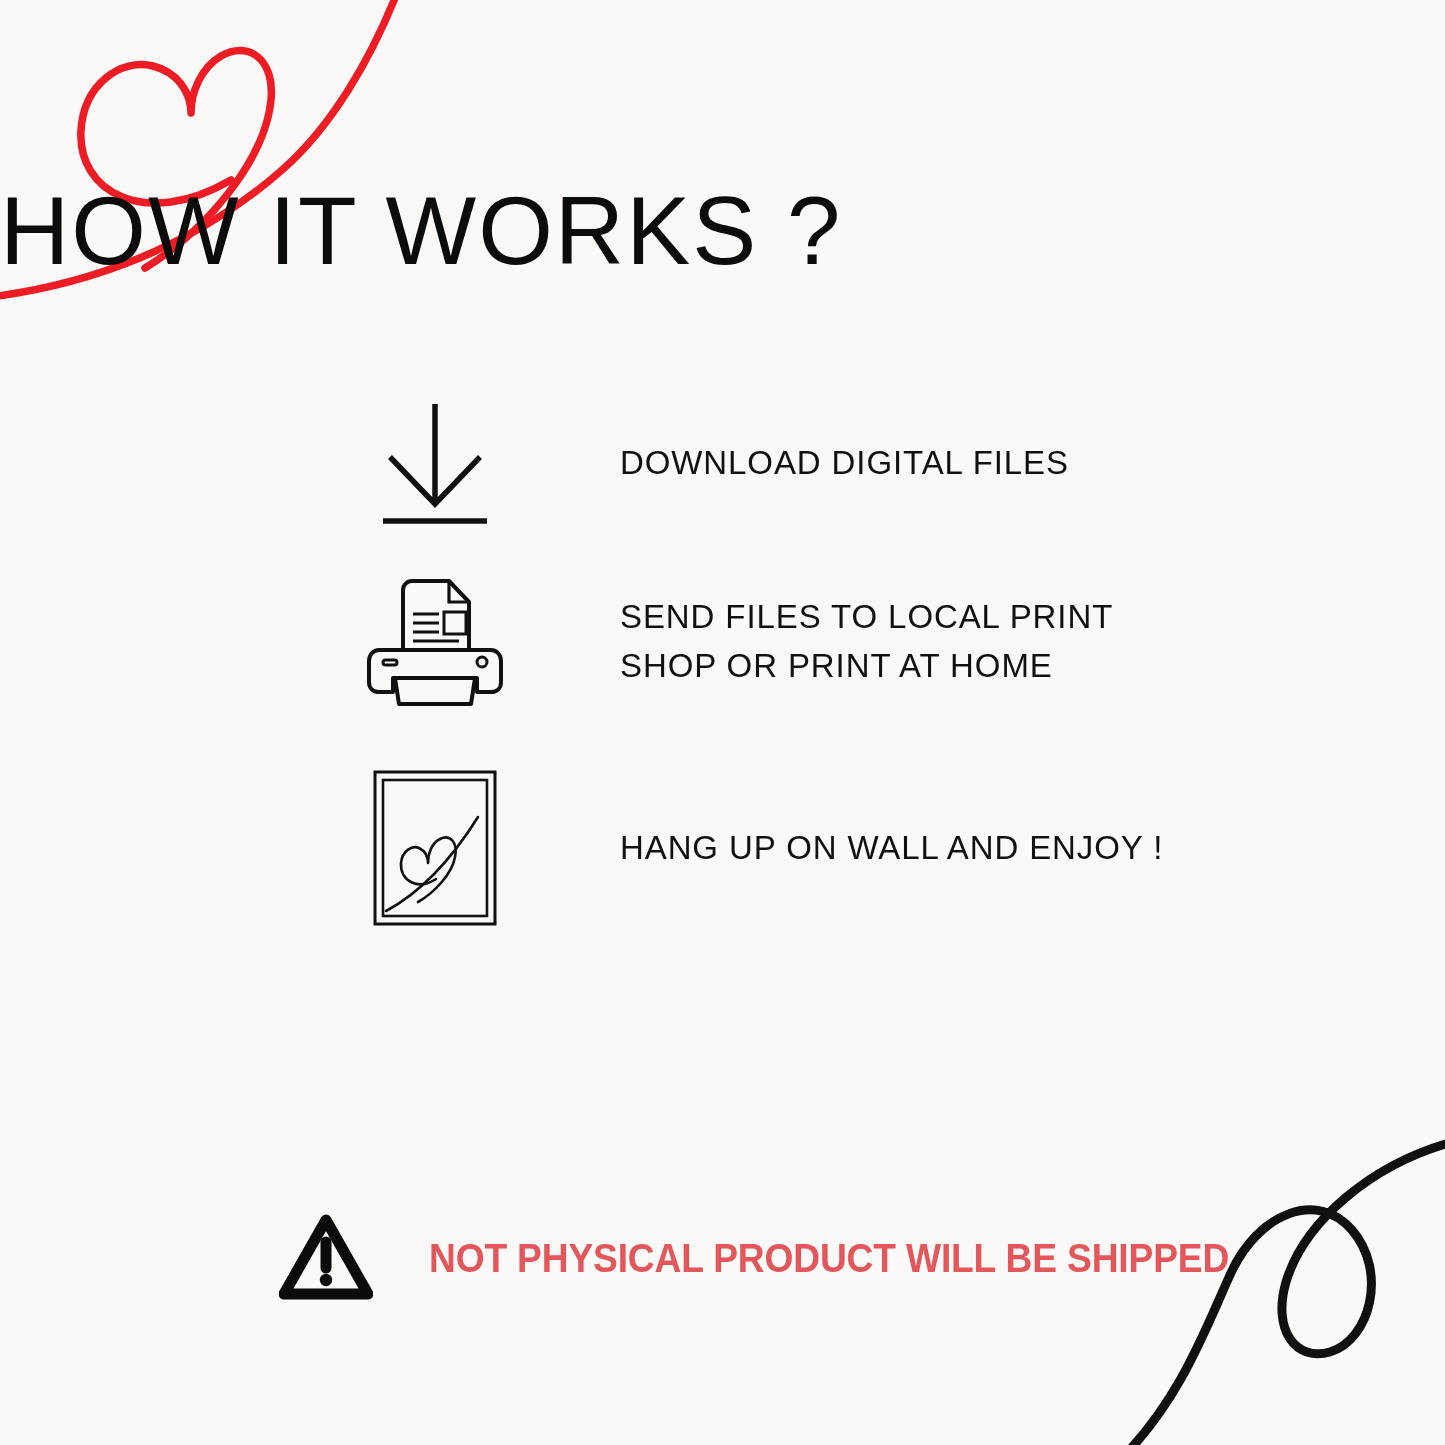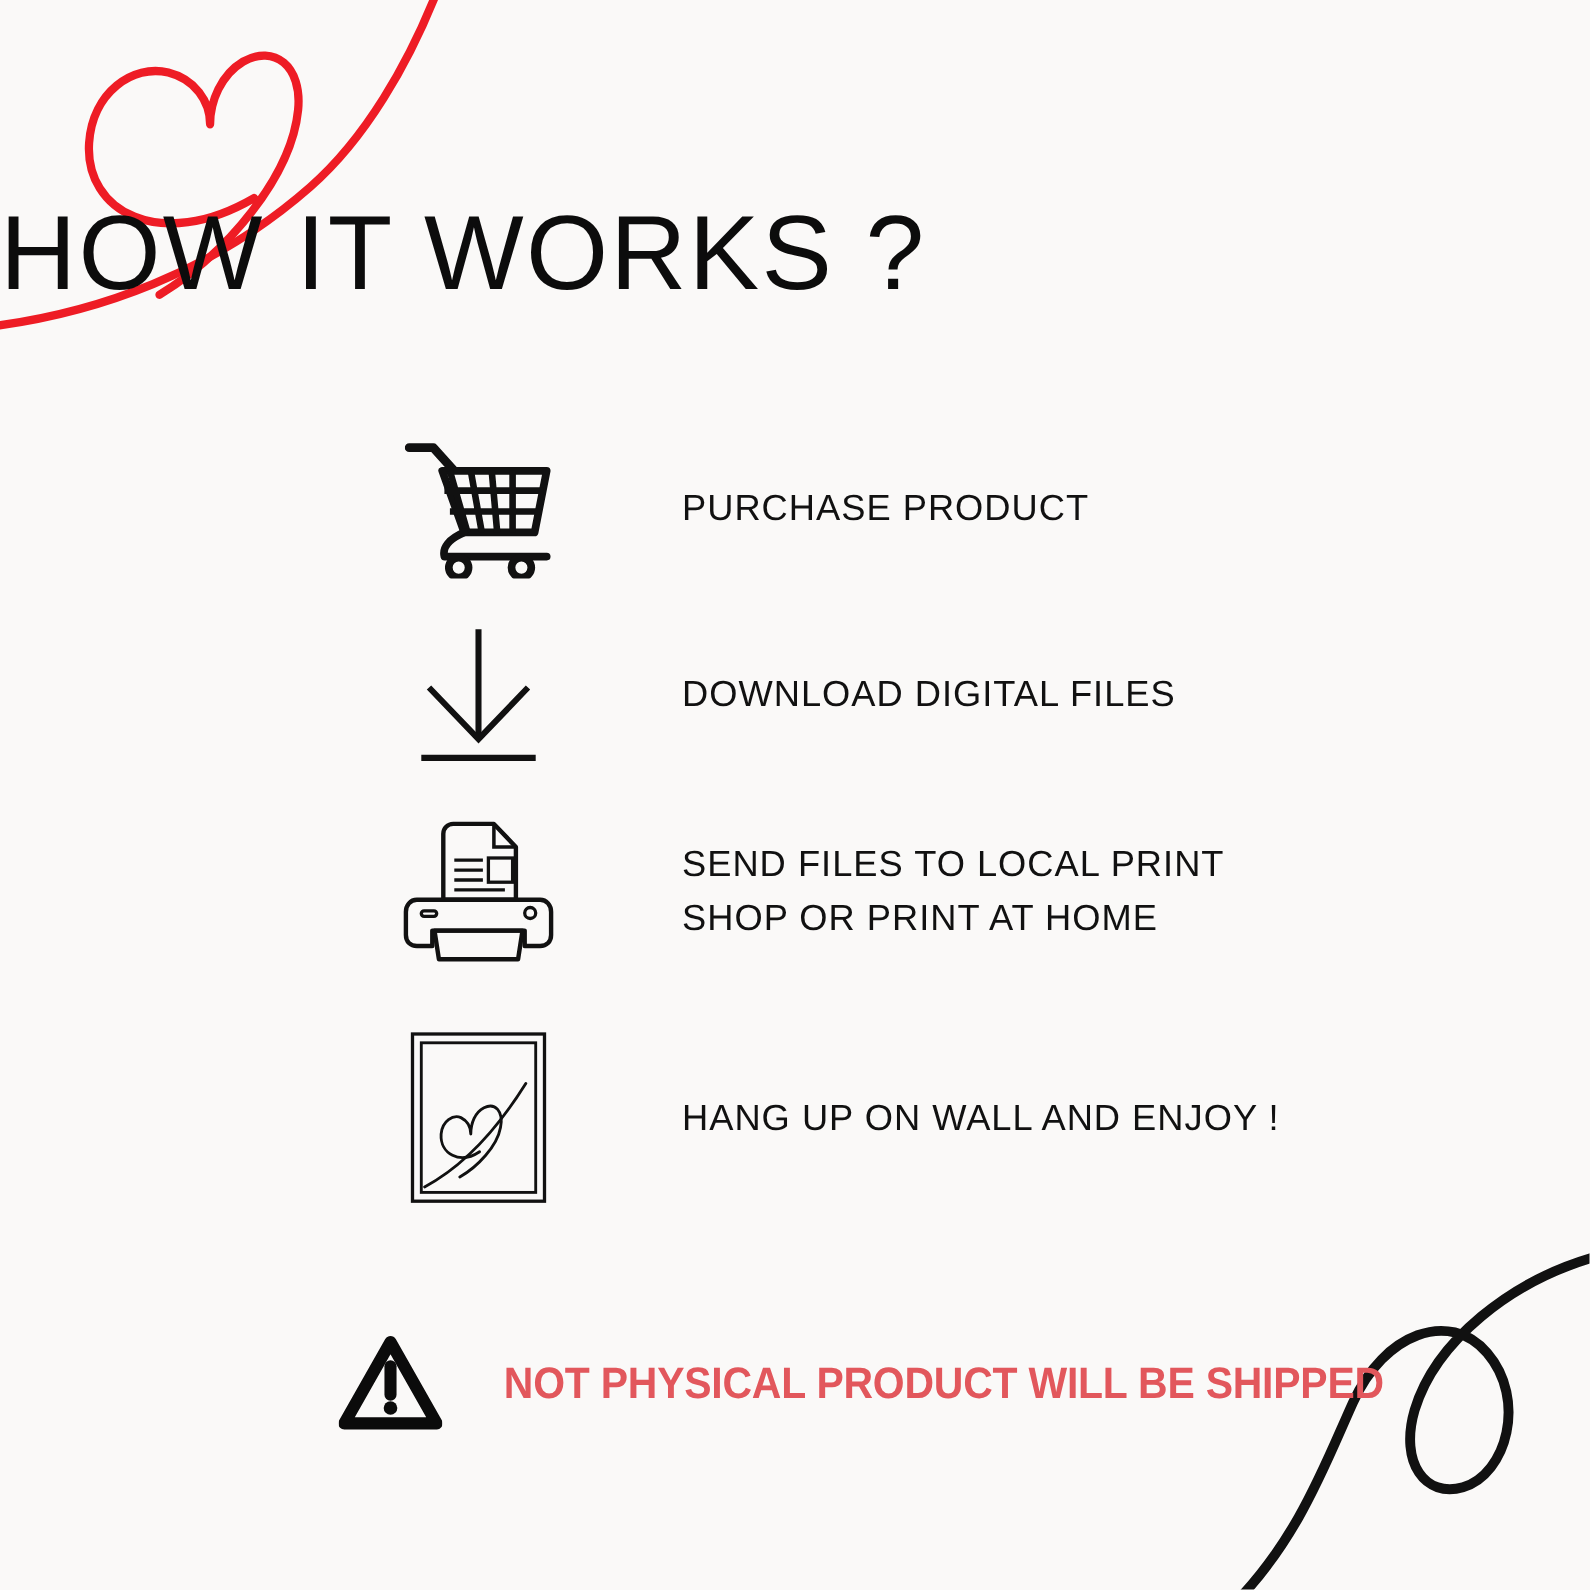--- a/index.html
+++ b/index.html
@@ -76,21 +76,21 @@
 
   
   .step-1 { height: 168px; }
   .step-2 { height: 170px; }
   .step-3 { height: 188px; }
   .step-4 { height: 180px; margin-top: 22px; align-items: center; }
 
   
   .warning-row {
     position: absolute;
-    left: 307px;
+    left: 278px;
     top: 1212px;
     display: flex;
     align-items: center;
   }
   .warning-icon {
     width: 96px;
     min-width: 96px;
     height: 92px;
     display: flex;
     align-items: center;
@@ -138,34 +138,20 @@
            C 1258 1212, 1318 1190, 1352 1230
            C 1388 1272, 1370 1340, 1330 1352
            C 1296 1362, 1272 1330, 1286 1282
            C 1304 1222, 1372 1162, 1460 1140" fill="none" stroke="#111111" stroke-width="9" stroke-linecap="round" stroke-linejoin="round"></path>
 </svg>
 
 <div class="page-title">HOW IT WORKS ?</div>
 
 <div class="steps">
 
-  <div class="step step-1">
-    <div class="step-icon">
-      <svg width="135" height="128" viewBox="0 0 135 128">
-        <path d="M4 9 L26 9 L44 29" fill="none" stroke="#111" stroke-width="8" stroke-linecap="round" stroke-linejoin="round"></path>
-        <path d="M34 30 L129 30 L118 86 L54 86 Z" fill="none" stroke="#111" stroke-width="7" stroke-linejoin="round"></path>
-        <path d="M41 30 L57 86 M60 30 L70 86 M79 30 L84 86 M98 30 L98 86
-                 M36 48 L126 48 M41 67 L122 67" fill="none" stroke="#111" stroke-width="6"></path>
-        <path d="M54 86 C40 92, 34 100, 36 108 L129 108" fill="none" stroke="#111" stroke-width="7" stroke-linecap="round" stroke-linejoin="round"></path>
-        <circle cx="49" cy="118" r="9" fill="none" stroke="#111" stroke-width="7"></circle>
-        <circle cx="106" cy="118" r="9" fill="none" stroke="#111" stroke-width="7"></circle>
-      </svg>
-    </div>
-    <div class="step-label">PURCHASE PRODUCT</div>
-  </div>
 
   <div class="step step-2">
     <div class="step-icon">
       <svg width="116" height="126" viewBox="0 0 116 126">
         <path d="M58 4 L58 102" fill="none" stroke="#111" stroke-width="5.5" stroke-linecap="butt"></path>
         <path d="M13 57 L58 104 L103 57" fill="none" stroke="#111" stroke-width="5.5" stroke-linecap="butt" stroke-linejoin="miter"></path>
         <path d="M6 121 L110 121" fill="none" stroke="#111" stroke-width="5.5" stroke-linecap="butt"></path>
       </svg>
     </div>
     <div class="step-label">DOWNLOAD DIGITAL FILES</div>

